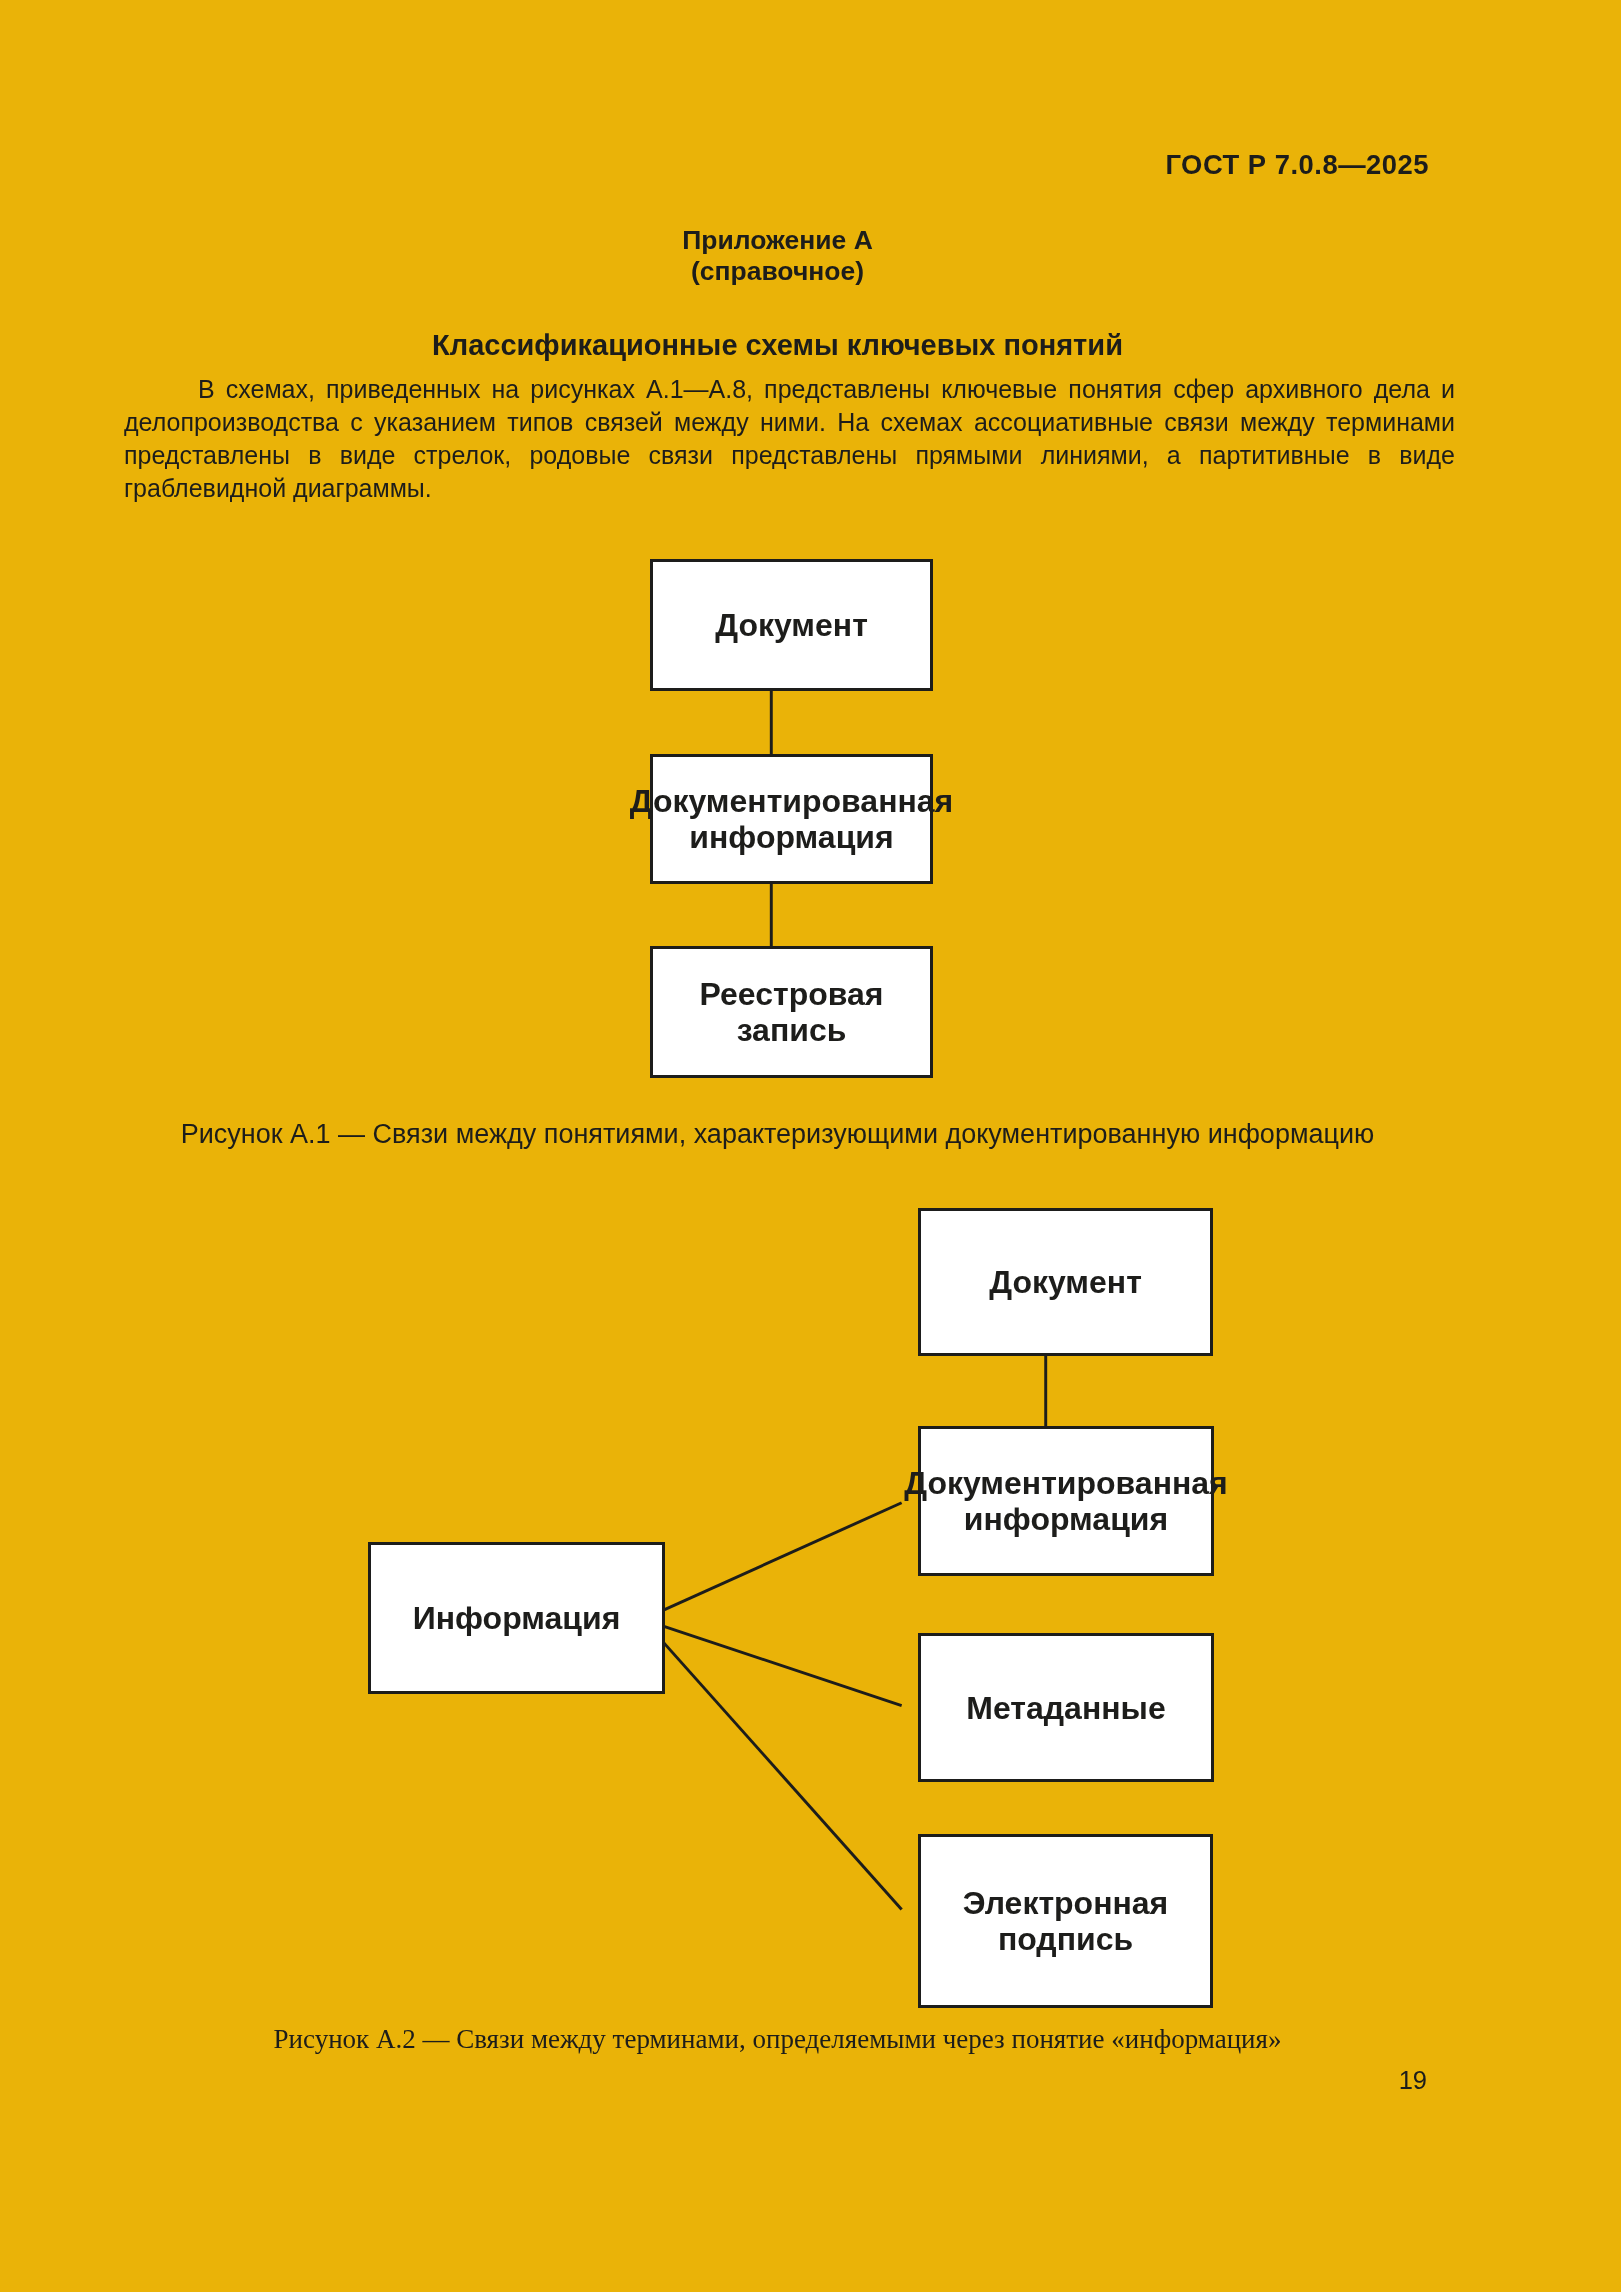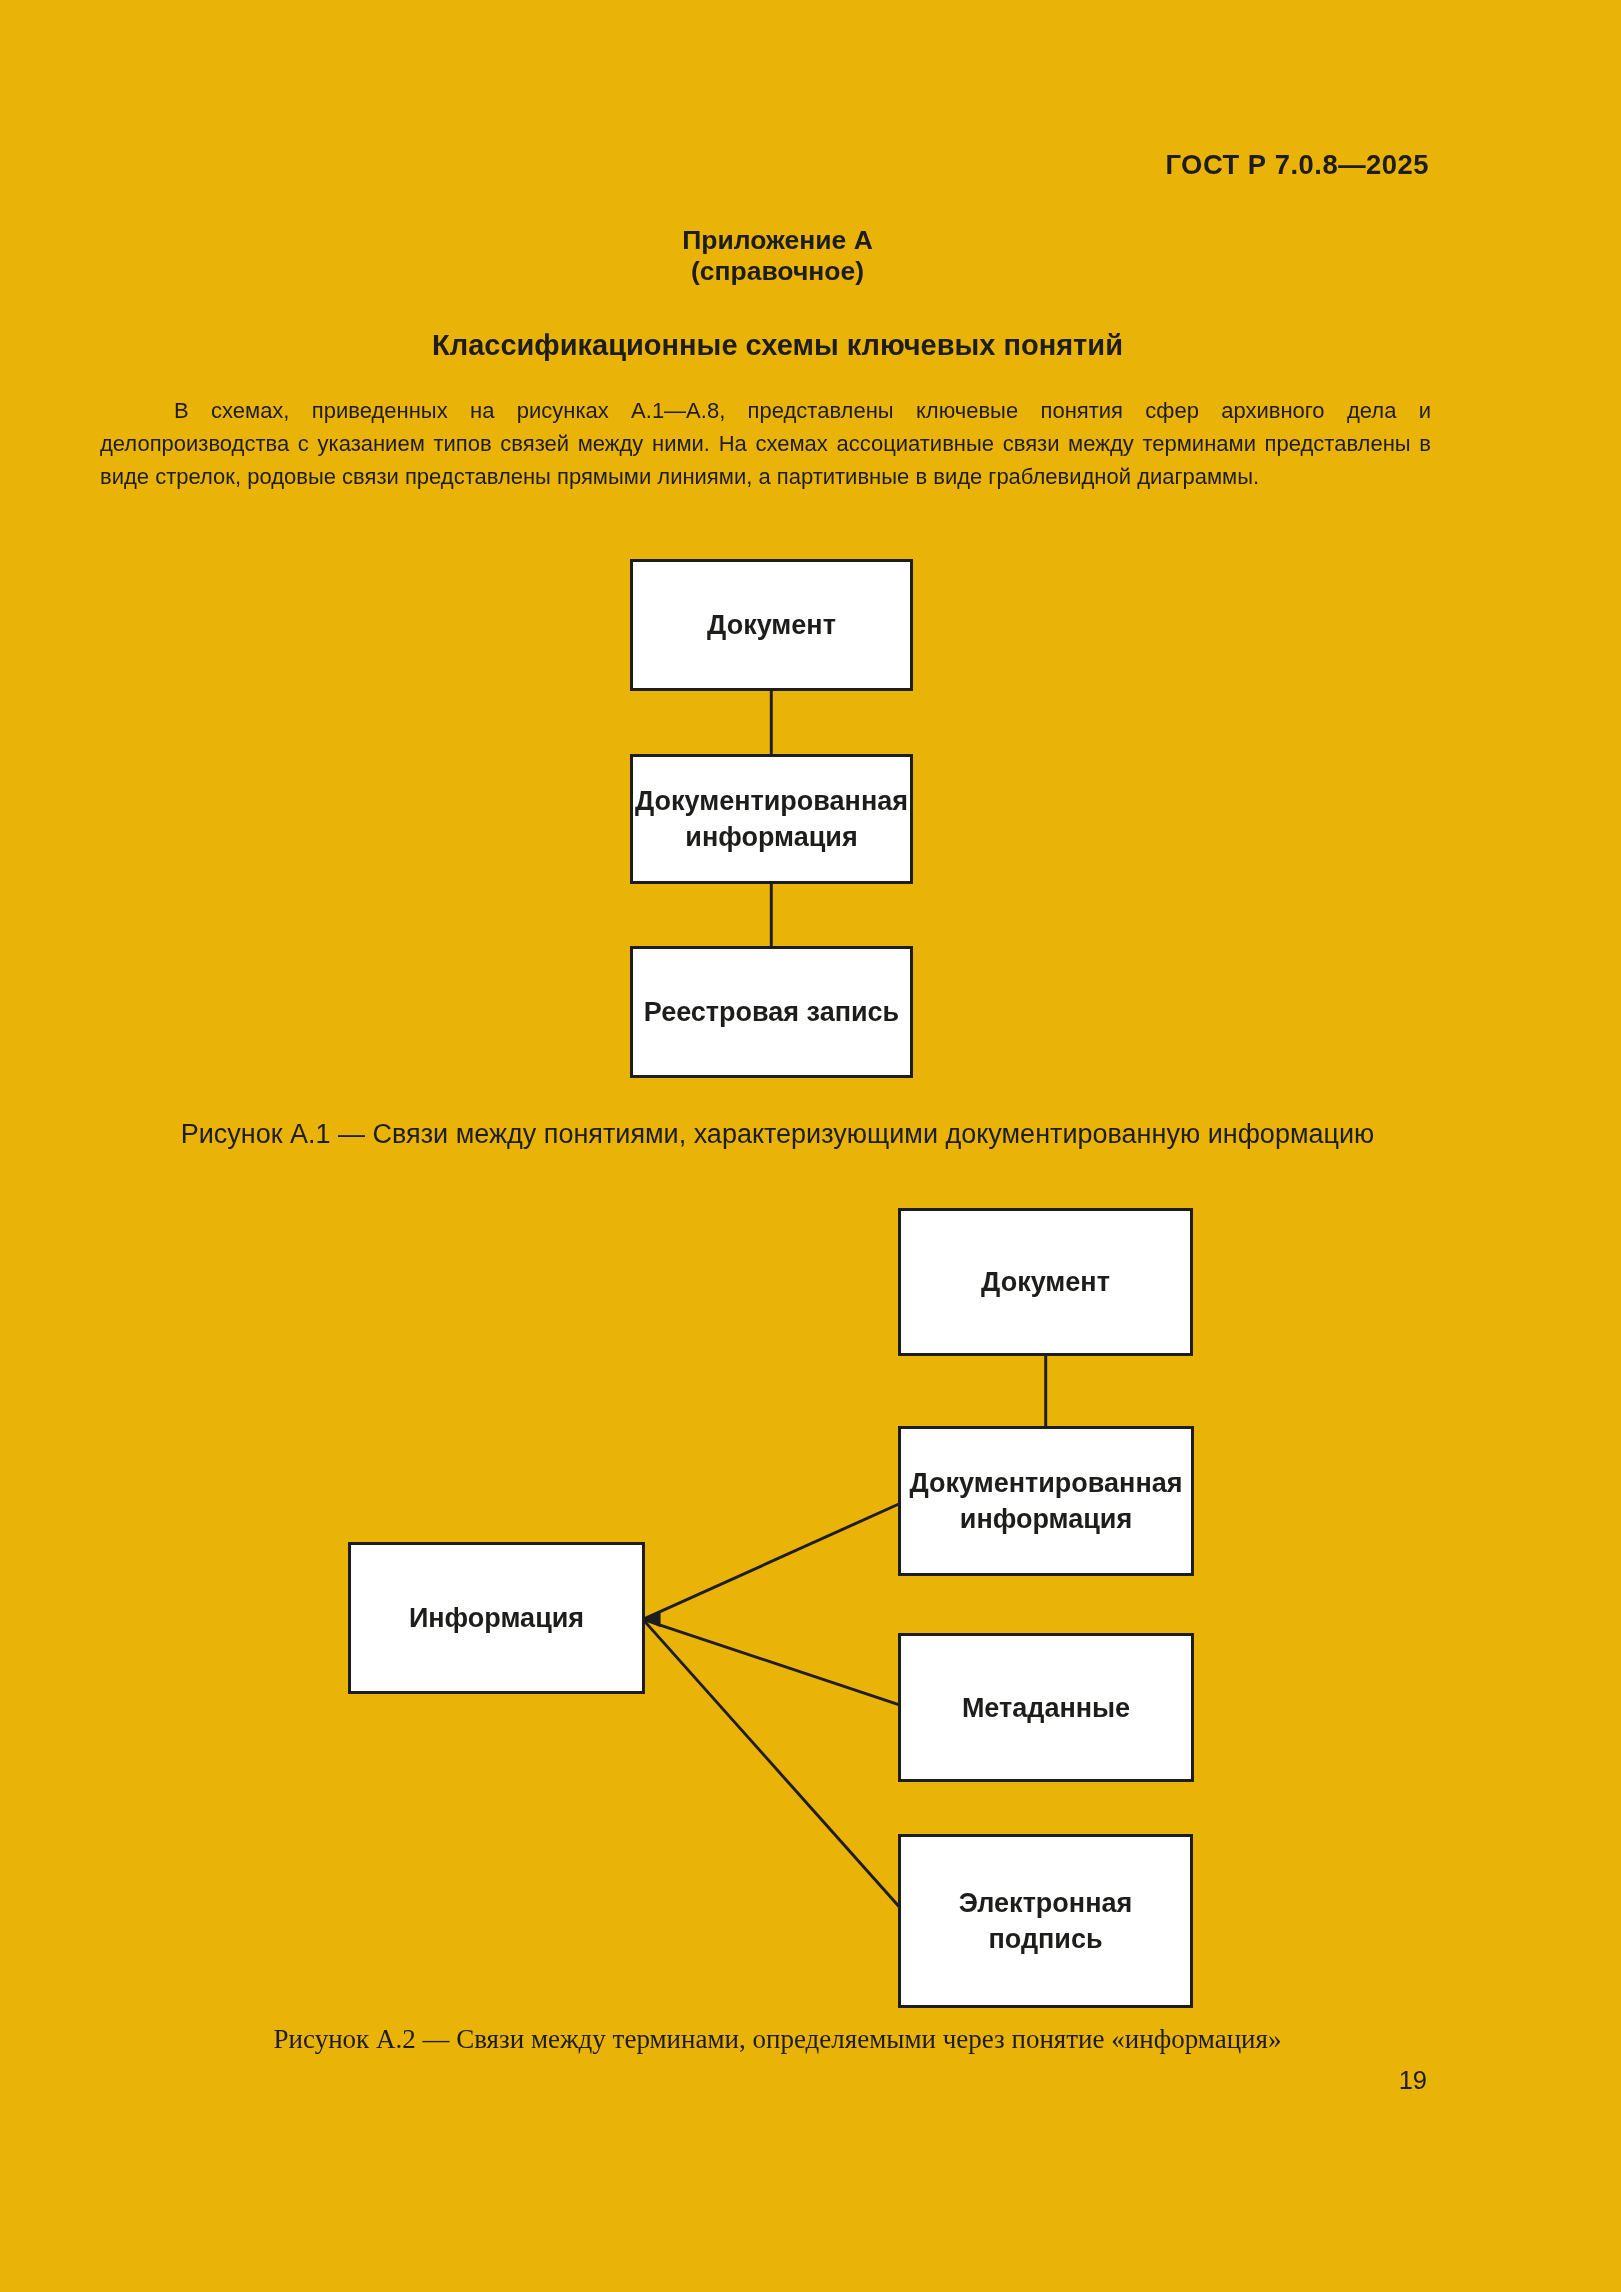--- a/index.html
+++ b/index.html
@@ -37,51 +37,51 @@
     left: 112px;
     width: 1331px;
     top: 321px;
     text-align: center;
     font-weight: bold;
     font-size: 29px;
     margin-top: 8px;
   }
 
   .intro-par {
-    left: 100px;
+    left: 124px;
     width: 1331px;
     top: 373px;
-    font-size: 22px;
+    font-size: 25px;
     line-height: 33px;
     text-align: justify;
     text-indent: 74px;
-    margin-top: 21px;
   }
 
   .lines-layer {
     left: 0; top: 0;
     width: 1621px;
     height: 2293px;
     z-index: 1;
   }
 
   .nbox {
     position: absolute;
     z-index: 2;
     box-sizing: border-box;
     background: #ffffff;
     border: 3.9px solid #1d1d1b;
     display: flex;
     align-items: center;
     justify-content: center;
     text-align: center;
     font-weight: bold;
-    font-size: 27px;
+    font-size: 32px;
     line-height: 36px;
     white-space: pre-line;
+    margin-left: 20px;
   }
 
   
   .a1-b1 { left: 630px; top: 559px;  width: 283px; height: 132px; }
   .a1-b2 { left: 630px; top: 754px;  width: 283px; height: 130px; }
   .a1-b3 { left: 630px; top: 946px;  width: 283px; height: 132px; }
 
   
   .a2-doc  { left: 898px; top: 1208px; width: 295px; height: 148px; }
   .a2-dinf { left: 898px; top: 1426px; width: 296px; height: 150px; }

